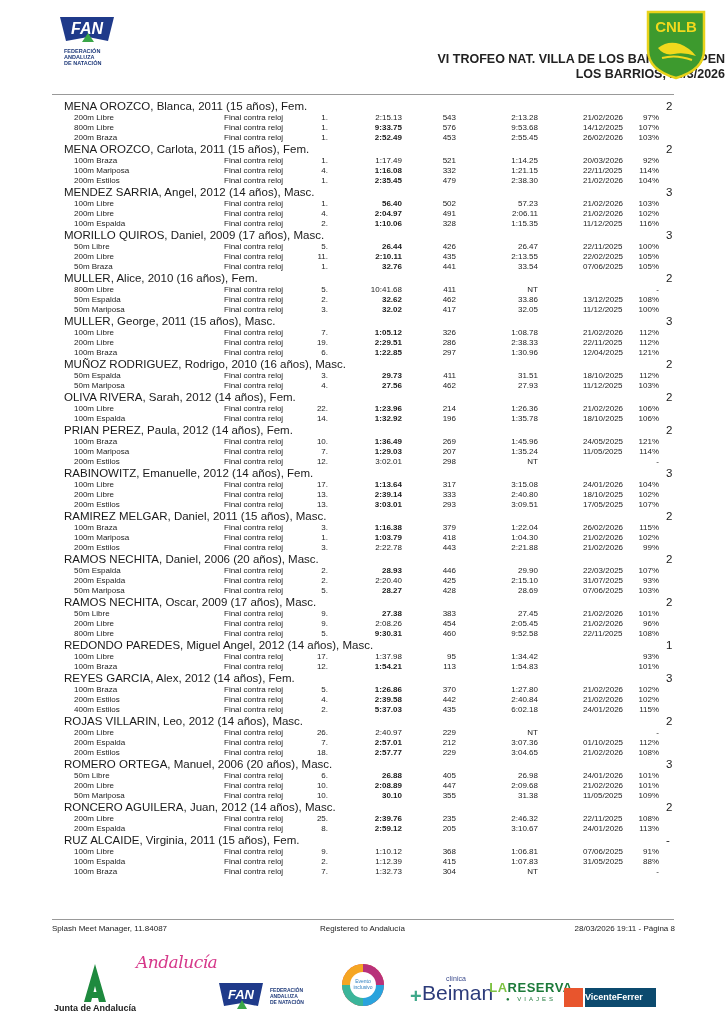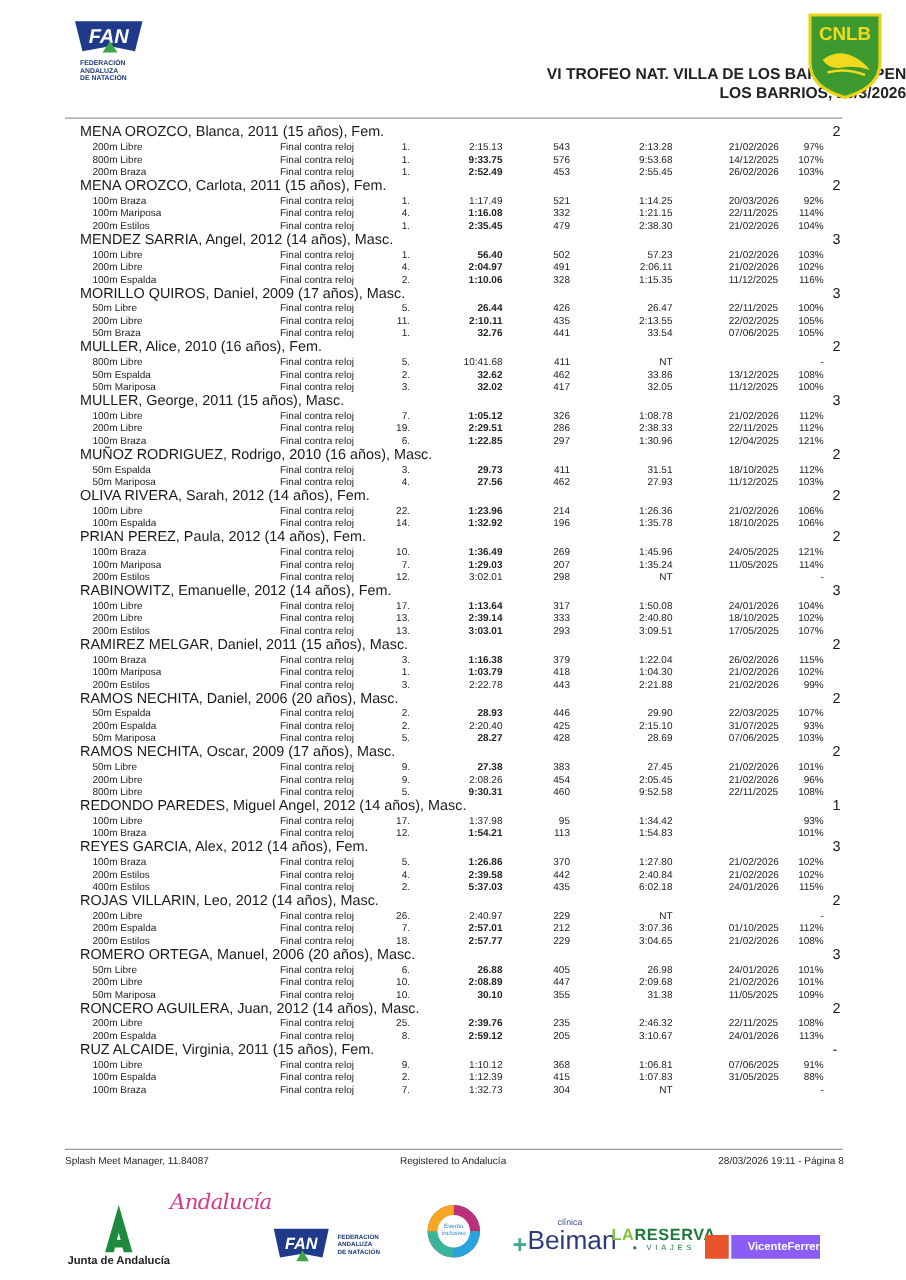--- a/index.html
+++ b/index.html
@@ -344,21 +344,21 @@
       </div>
     </div>
     <div class="athlete">
       <div class="athlete-head"><span>RABINOWITZ, Emanuelle,  2012 (14 años),  Fem.</span><span class="athlete-count">3</span></div>
       <div class="row">
         <span class="c-event">100m Libre</span>
         <span class="c-round">Final contra reloj</span>
         <span class="c-place">17.</span>
         <span class="c-time bold">1:13.64</span>
         <span class="c-pts">317</span>
-        <span class="c-entry">1:50.08</span>
+        <span class="c-entry">3:15.08</span>
         <span class="c-date">24/01/2026</span>
         <span class="c-pct">104%</span>
       </div>
       <div class="row">
         <span class="c-event">200m Libre</span>
         <span class="c-round">Final contra reloj</span>
         <span class="c-place">13.</span>
         <span class="c-time bold">2:39.14</span>
         <span class="c-pts">333</span>
         <span class="c-entry">2:40.80</span>
@@ -703,15 +703,15 @@
   <div class="sponsor" style="left:486px;top:952px;width:90px;height:30px;text-align:center;margin-top:28px;">
     <div style="font-size:13px;font-weight:bold;letter-spacing:0.5px;">
       <span style="color:#7dc242;">LA</span><span style="color:#1d7a3a;">RESERVA</span>
     </div>
     <div style="font-size:6px;color:#1d7a3a;letter-spacing:3px;margin-top:1px;">
       <span>●</span> <span>VIAJES</span>
     </div>
   </div>
   <div class="sponsor" style="left:564px;top:988px;width:92px;height:19px;">
     <div style="position:absolute;left:0;top:0;width:19px;height:19px;background:#e8552d;"></div>
-    <div style="position:absolute;left:21px;top:0;width:71px;height:19px;background:#8b5cf6;color:#fff;font-size:9px;font-weight:bold;line-height:19px;text-align:right;">VicenteFerrer</div>
+    <div style="position:absolute;left:21px;top:0;width:71px;height:19px;background:#0c4a6e;color:#fff;font-size:9px;font-weight:bold;line-height:19px;text-align:left;">VicenteFerrer</div>
   </div>
 </div>
 
 </body></html>

